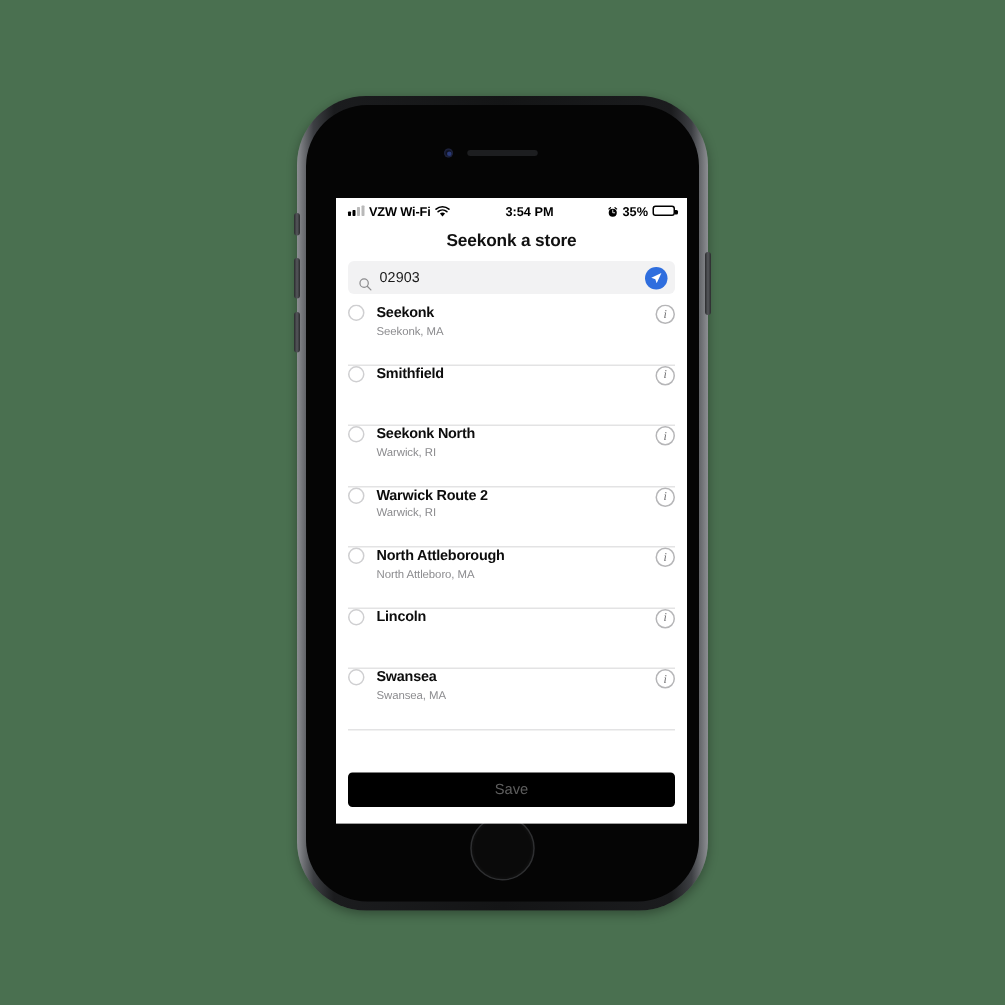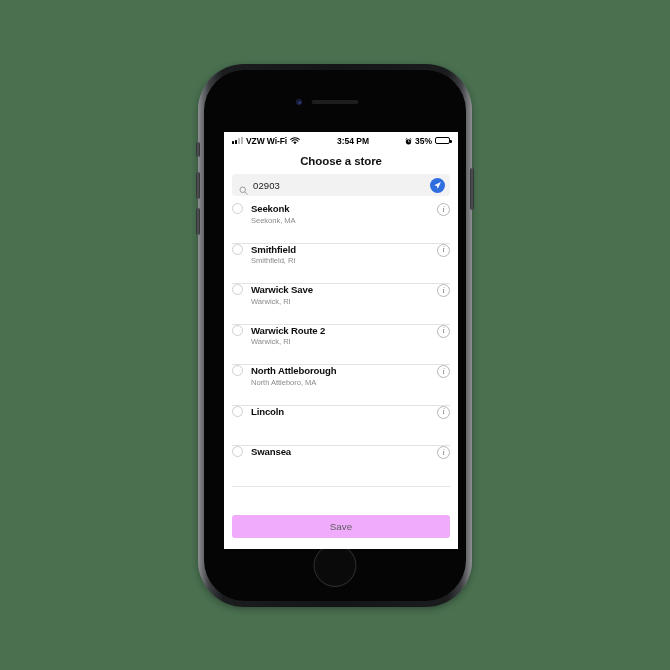--- a/index.html
+++ b/index.html
@@ -215,21 +215,21 @@
                 <path d="M1.6 2.2 L3.4 .8 M10.4 2.2 L8.6 .8" stroke="#000" stroke-width="1.4" stroke-linecap="round"></path>
               </svg>
             </span>
             <span class="batt-pct">35%</span>
             <span class="battery">
               <span class="batt-fill" id="batt-fill" style="width:35%"></span>
             </span>
           </div>
         </div>
 
-        <div class="nav-title">Choose a store</div>
+        <div class="nav-title">Seekonk a store</div>
 
         <div class="search-wrap">
           <div class="search-bar">
             <span class="search-icon">
               <svg viewBox="0 0 12 12" width="9" height="9">
                 <circle cx="5" cy="5" r="3.7" stroke="#8c8c8e" stroke-width="1.1" fill="none"></circle>
                 <path d="M7.8 7.8 L11 11" stroke="#8c8c8e" stroke-width="1.1" stroke-linecap="round"></path>
               </svg>
             </span>
             <span class="search-val" title="Search">02903</span>
@@ -247,28 +247,27 @@
               <span class="store-text">
                 <span class="store-name" style="display: block;">Seekonk</span>
                 <span class="store-sub" style="display: block;">Seekonk, MA</span>
               </span>
               <span class="info-btn">i</span>
             </div>
             <div class="store-row">
               <span class="radio"></span>
               <span class="store-text">
                 <span class="store-name" style="display: block;">Smithfield</span>
-                <span class="store-sub" style="display: block;">Smithfield, RI</span>
-              </span>
-              <span class="info-btn">i</span>
-            </div>
-            <div class="store-row">
-              <span class="radio"></span>
-              <span class="store-text">
-                <span class="store-name" style="display: block;">Warwick Save</span>
+              </span>
+              <span class="info-btn">i</span>
+            </div>
+            <div class="store-row">
+              <span class="radio"></span>
+              <span class="store-text">
+                <span class="store-name" style="display: block;">Seekonk North</span>
                 <span class="store-sub" style="display: block;">Warwick, RI</span>
               </span>
               <span class="info-btn">i</span>
             </div>
             <div class="store-row">
               <span class="radio"></span>
               <span class="store-text">
                 <span class="store-name" style="display: block;">Warwick Route 2</span>
                 <span class="store-sub" style="display: block;">Warwick, RI</span>
               </span>
@@ -286,26 +285,27 @@
               <span class="radio"></span>
               <span class="store-text">
                 <span class="store-name" style="display: block;">Lincoln</span>
               </span>
               <span class="info-btn">i</span>
             </div>
             <div class="store-row">
               <span class="radio"></span>
               <span class="store-text">
                 <span class="store-name" style="display: block;">Swansea</span>
+                <span class="store-sub" style="display: block;">Swansea, MA</span>
               </span>
               <span class="info-btn">i</span>
             </div>
           </div>
 
         <div class="footer">
-          <button class="save-btn" style="background: #f0abfc; color: rgb(94, 94, 94);">Save</button>
+          <button class="save-btn" style="background: #000000; color: rgb(94, 94, 94);">Save</button>
         </div>
 
       </div>
     </div>
   </div>
 
 </div>
 
 </body></html>

